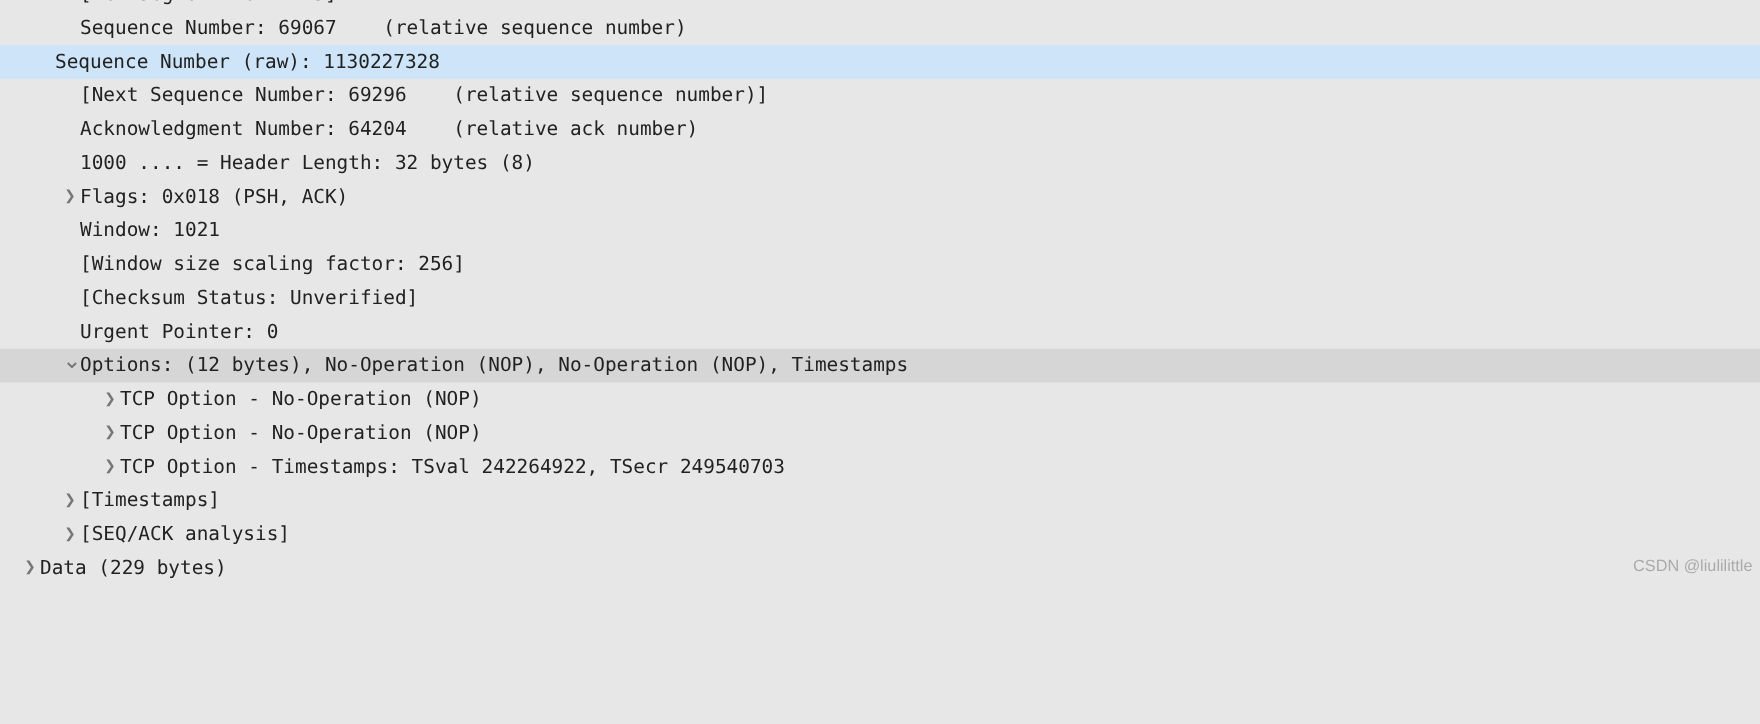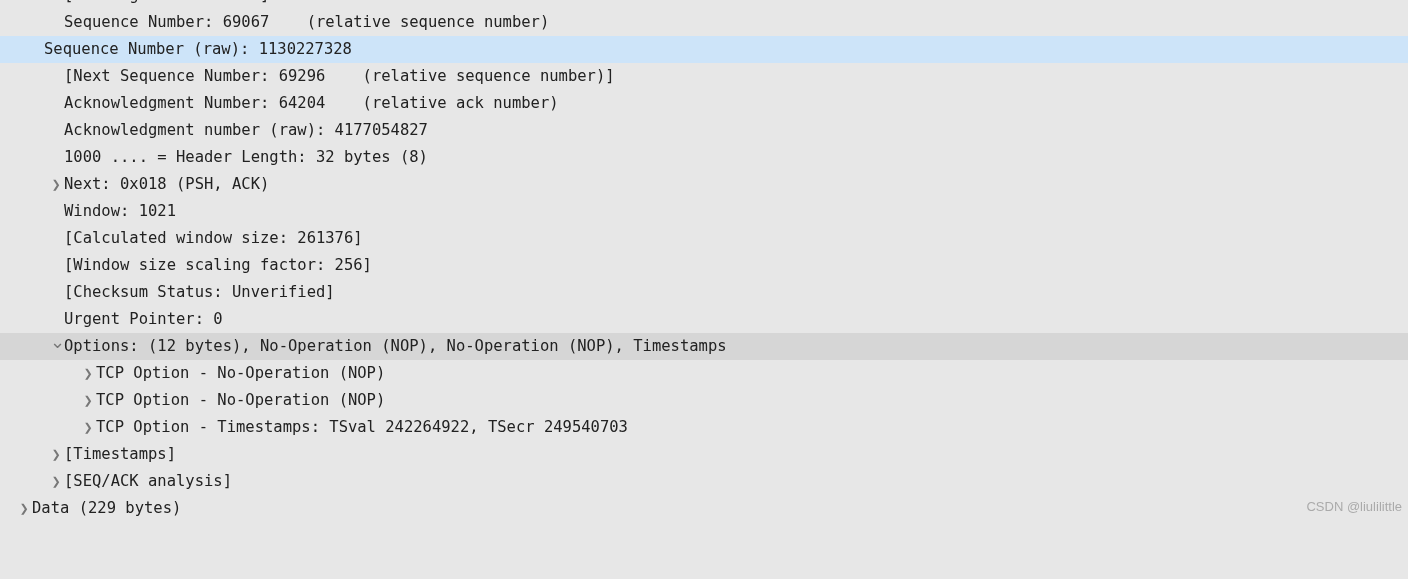--- a/index.html
+++ b/index.html
@@ -64,25 +64,23 @@
 </style>
 </head>
 <body>
 
 <div class="panel" id="panel">
   <div class="row indent1" style="margin-top: -18px; overflow: hidden;"><span class="caret-empty"></span><span>[TCP Segment Len: 229]</span></div>
     <div class="row indent1"><span class="caret-empty"></span><span>Sequence Number: 69067    (relative sequence number)</span></div>
     <div class="row indent1 selected"><span class="caret-empty"></span><span>Sequence Number (raw): 1130227328</span></div>
     <div class="row indent1"><span class="caret-empty"></span><span>[Next Sequence Number: 69296    (relative sequence number)]</span></div>
     <div class="row indent1"><span class="caret-empty"></span><span>Acknowledgment Number: 64204    (relative ack number)</span></div>
-    <div class="row indent1"><span class="caret-empty"></span><span>Acknowledgment number (raw): 4177054827</span></div>
     <div class="row indent1"><span class="caret-empty"></span><span>1000 .... = Header Length: 32 bytes (8)</span></div>
-    <div class="row indent1"><span class="caret">❯</span><span>Next: 0x018 (PSH, ACK)</span></div>
+    <div class="row indent1"><span class="caret">❯</span><span>Flags: 0x018 (PSH, ACK)</span></div>
     <div class="row indent1"><span class="caret-empty"></span><span>Window: 1021</span></div>
-    <div class="row indent1"><span class="caret-empty"></span><span>[Calculated window size: 261376]</span></div>
     <div class="row indent1"><span class="caret-empty"></span><span>[Window size scaling factor: 256]</span></div>
     <div class="row indent1"><span class="caret-empty"></span><span>[Checksum Status: Unverified]</span></div>
     <div class="row indent1"><span class="caret-empty"></span><span>Urgent Pointer: 0</span></div>
     <div class="row indent1 options-header"><span class="caret" style="font-size: 18px; position: relative; top: -4px;">⌄</span><span>Options: (12 bytes), No-Operation (NOP), No-Operation (NOP), Timestamps</span></div>
     <div class="row indent2"><span class="caret">❯</span><span>TCP Option - No-Operation (NOP)</span></div>
     <div class="row indent2"><span class="caret">❯</span><span>TCP Option - No-Operation (NOP)</span></div>
     <div class="row indent2"><span class="caret">❯</span><span>TCP Option - Timestamps: TSval 242264922, TSecr 249540703</span></div>
     <div class="row indent1"><span class="caret">❯</span><span>[Timestamps]</span></div>
     <div class="row indent1"><span class="caret">❯</span><span>[SEQ/ACK analysis]</span></div>
     <div class="row indent0"><span class="caret">❯</span><span>Data (229 bytes)</span></div>

